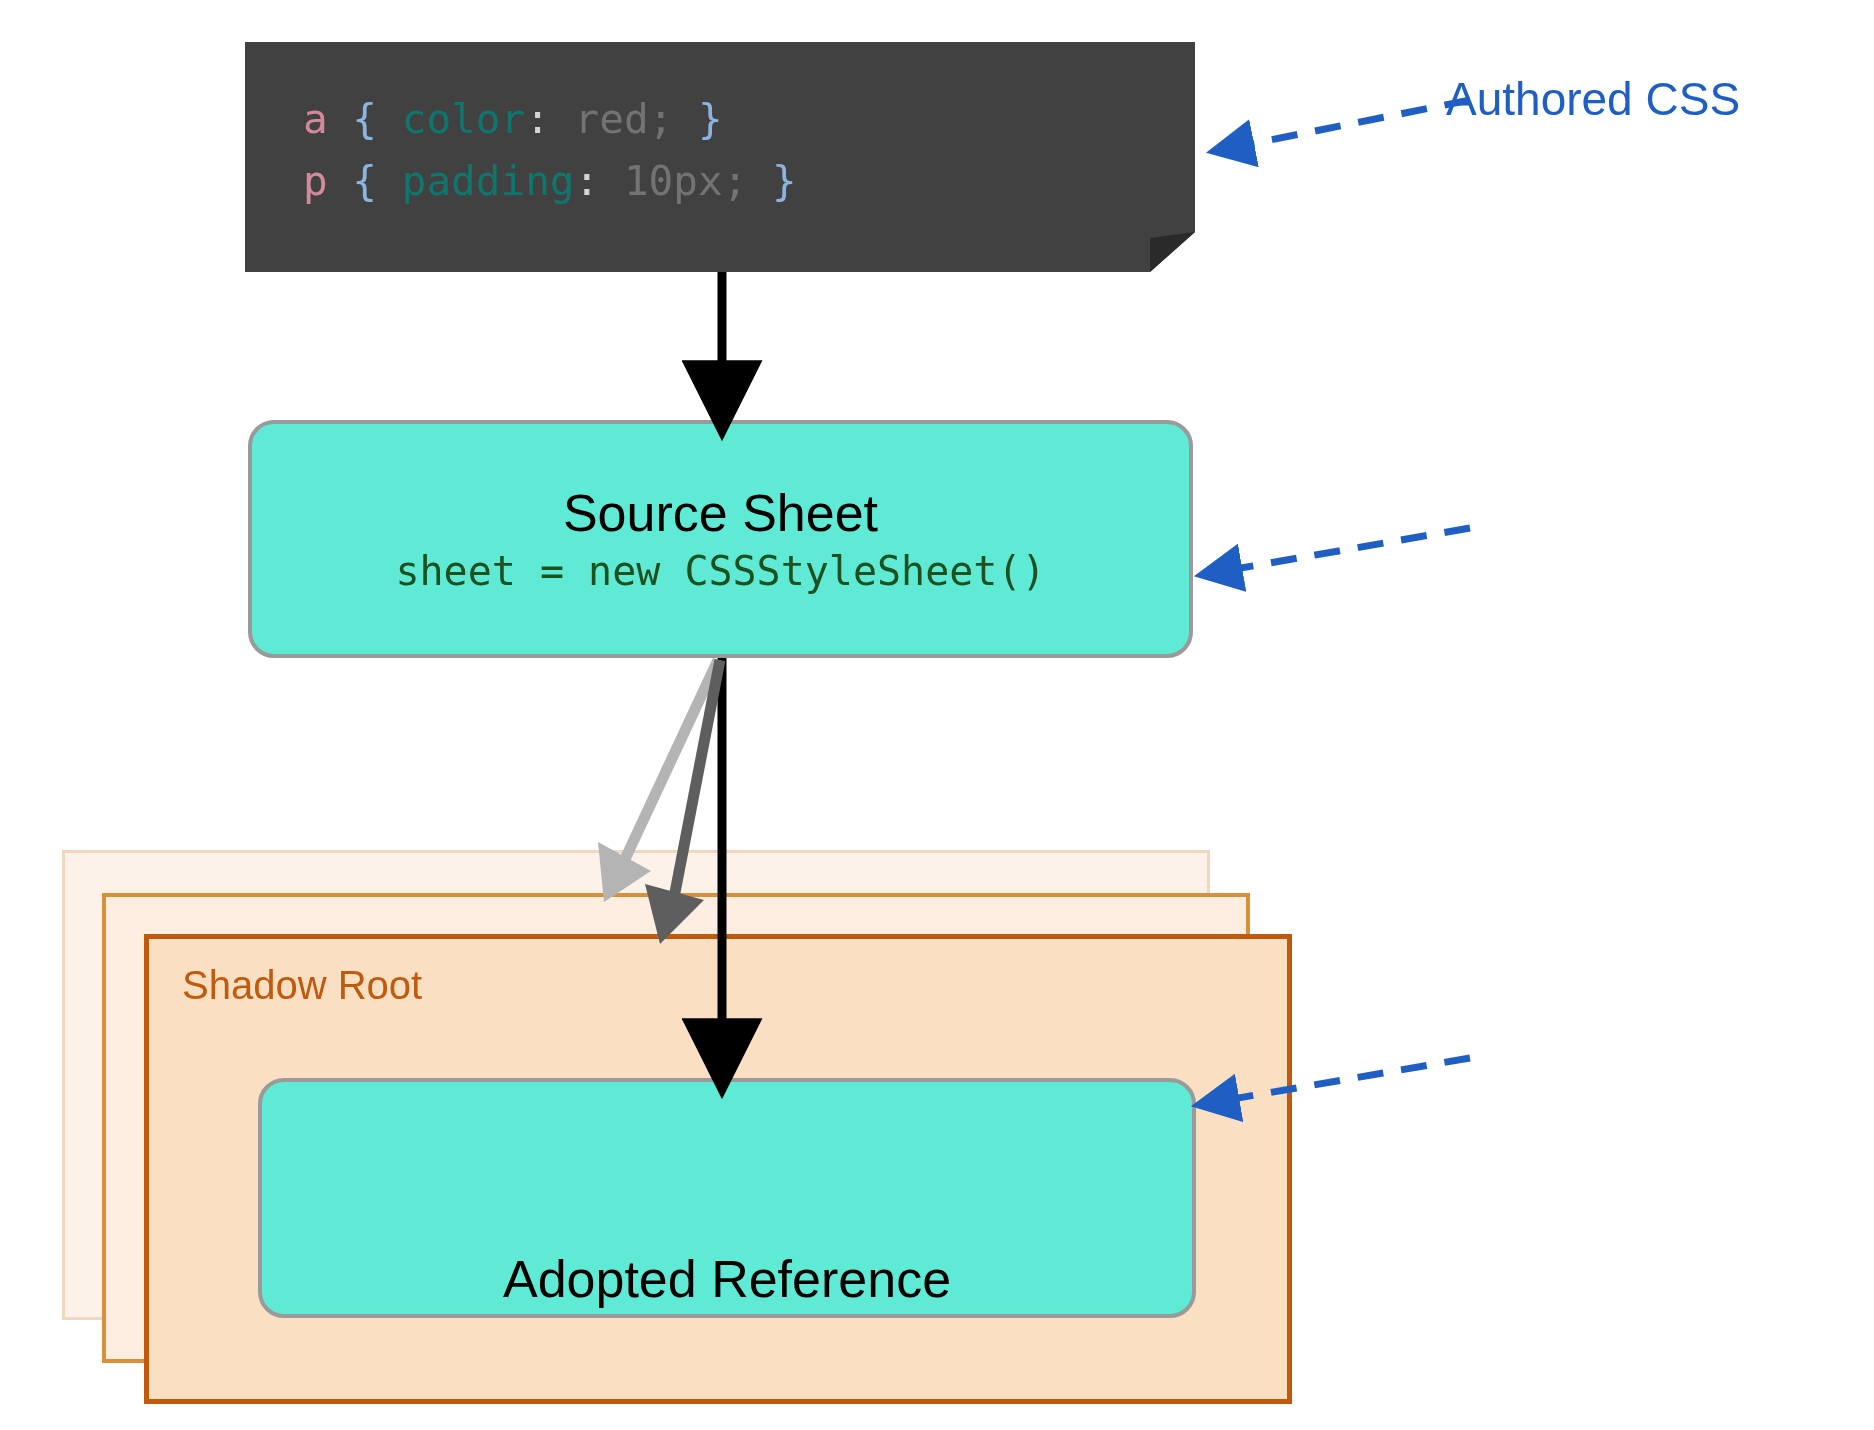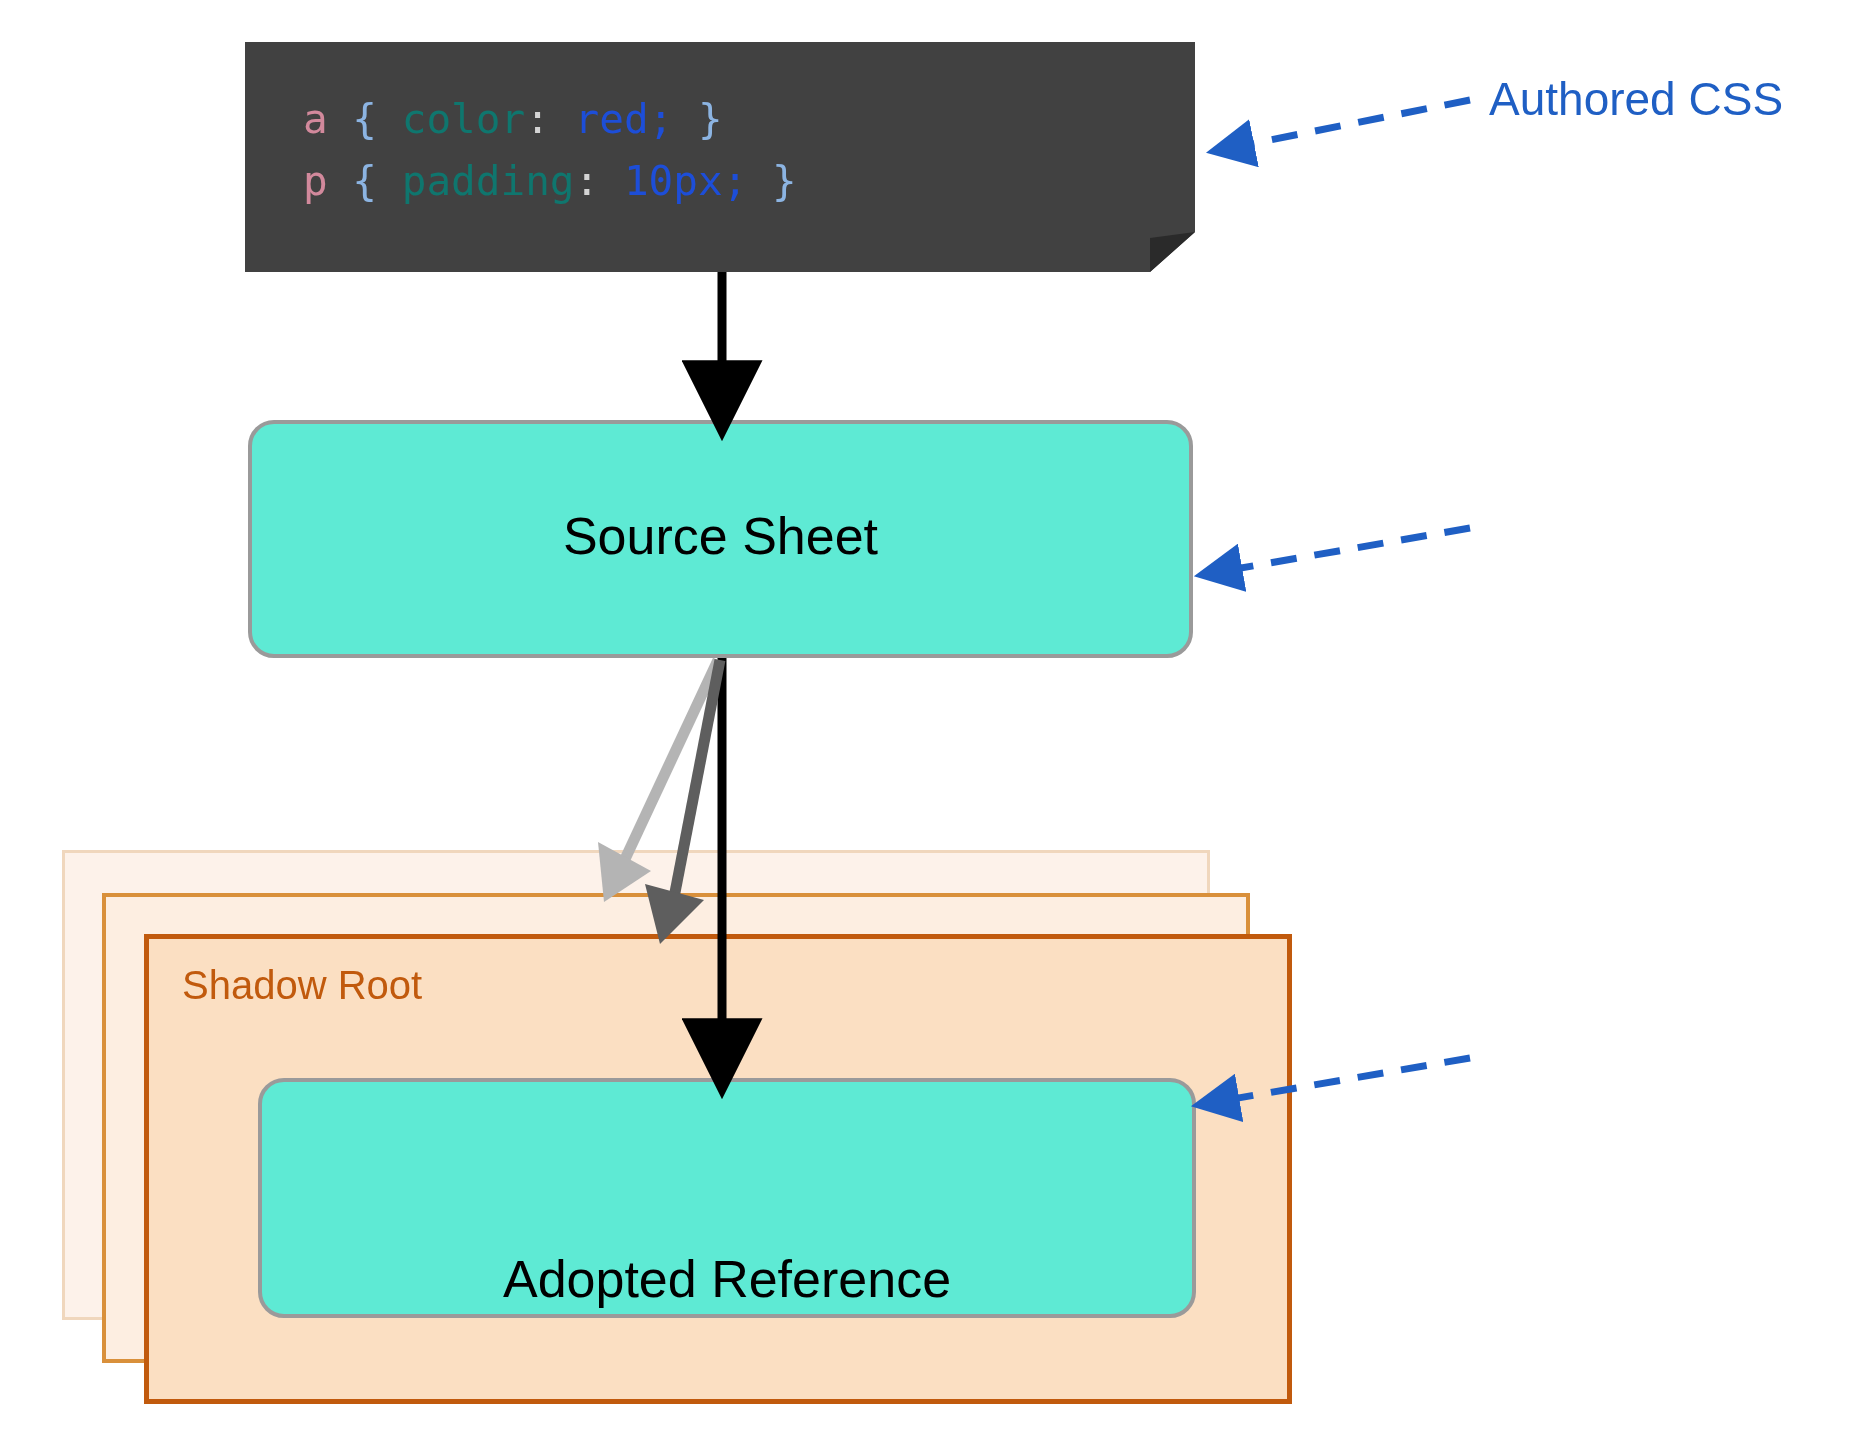--- a/index.html
+++ b/index.html
@@ -48,21 +48,21 @@
     top: 46px;
     font-family: "DejaVu Sans Mono", "Liberation Mono", monospace;
     font-size: 41px;
     line-height: 62px;
     white-space: pre;
     letter-spacing: 0px;
   }
   .tok-sel   { color: #d2899c; }
   .tok-brace { color: #8cb4e2; }
   .tok-prop  { color: #0f766e; }
-  .tok-val   { color: #1d4ed8; }
+  .tok-val   { color: #737373; }
   .tok-plain { color: #d4d4d4; }
 
   
   .round-box {
     position: absolute;
     background: #5eead4;
     border: 4px solid #9a9a9a;
     border-radius: 26px;
     box-sizing: border-box;
     display: flex;
@@ -142,21 +142,21 @@
   }
 
   
   .annot-label {
     position: absolute;
     font-family: "Liberation Sans", sans-serif;
     font-size: 46px;
     color: #1f5fc4;
     white-space: nowrap;
   }
-  #annot-authored-css  { left: 1489px; top: 72px; }
+  #annot-authored-css  { left: 1446px; top: 72px; }
   #annot-instantiation { left: 1489px; top: 499px; }
   #annot-application   { left: 1489px; top: 1030px; }
 </style>
 </head>
 <body>
 
 <div id="stage">
 
   <div class="code-note">
     <svg class="code-note-shape" viewBox="0 0 950 230" preserveAspectRatio="none">
@@ -167,20 +167,21 @@
 <span class="tok-sel">p</span><span class="tok-brace"> { </span><span class="tok-prop">padding</span><span class="tok-plain">: </span><span class="tok-val">10px;</span><span class="tok-brace"> }</span></div>
   </div>
 
   <div class="shadow-layer" id="shadow-layer-back"></div>
   <div class="shadow-layer" id="shadow-layer-mid"></div>
   <div class="shadow-layer" id="shadow-layer-front"></div>
   <div id="shadow-root-label">Shadow Root</div>
 
   <div class="round-box" id="source-sheet-box">
     <div class="box-title">Source Sheet</div>
+    <div class="box-code">sheet = new CSSStyleSheet()</div>
   </div>
 
   <div class="round-box" id="adopted-reference-box">
     <div class="box-title">Adopted Reference</div>
   </div>
 
   <svg id="connectors" viewBox="0 0 1874 1430">
     <defs>
       <marker id="arrow-black" markerWidth="9" markerHeight="9" refX="4.2" refY="4.5" orient="auto" markerUnits="strokeWidth">
         <path d="M0,0 L9,4.5 L0,9 Z" fill="#000000"></path>

